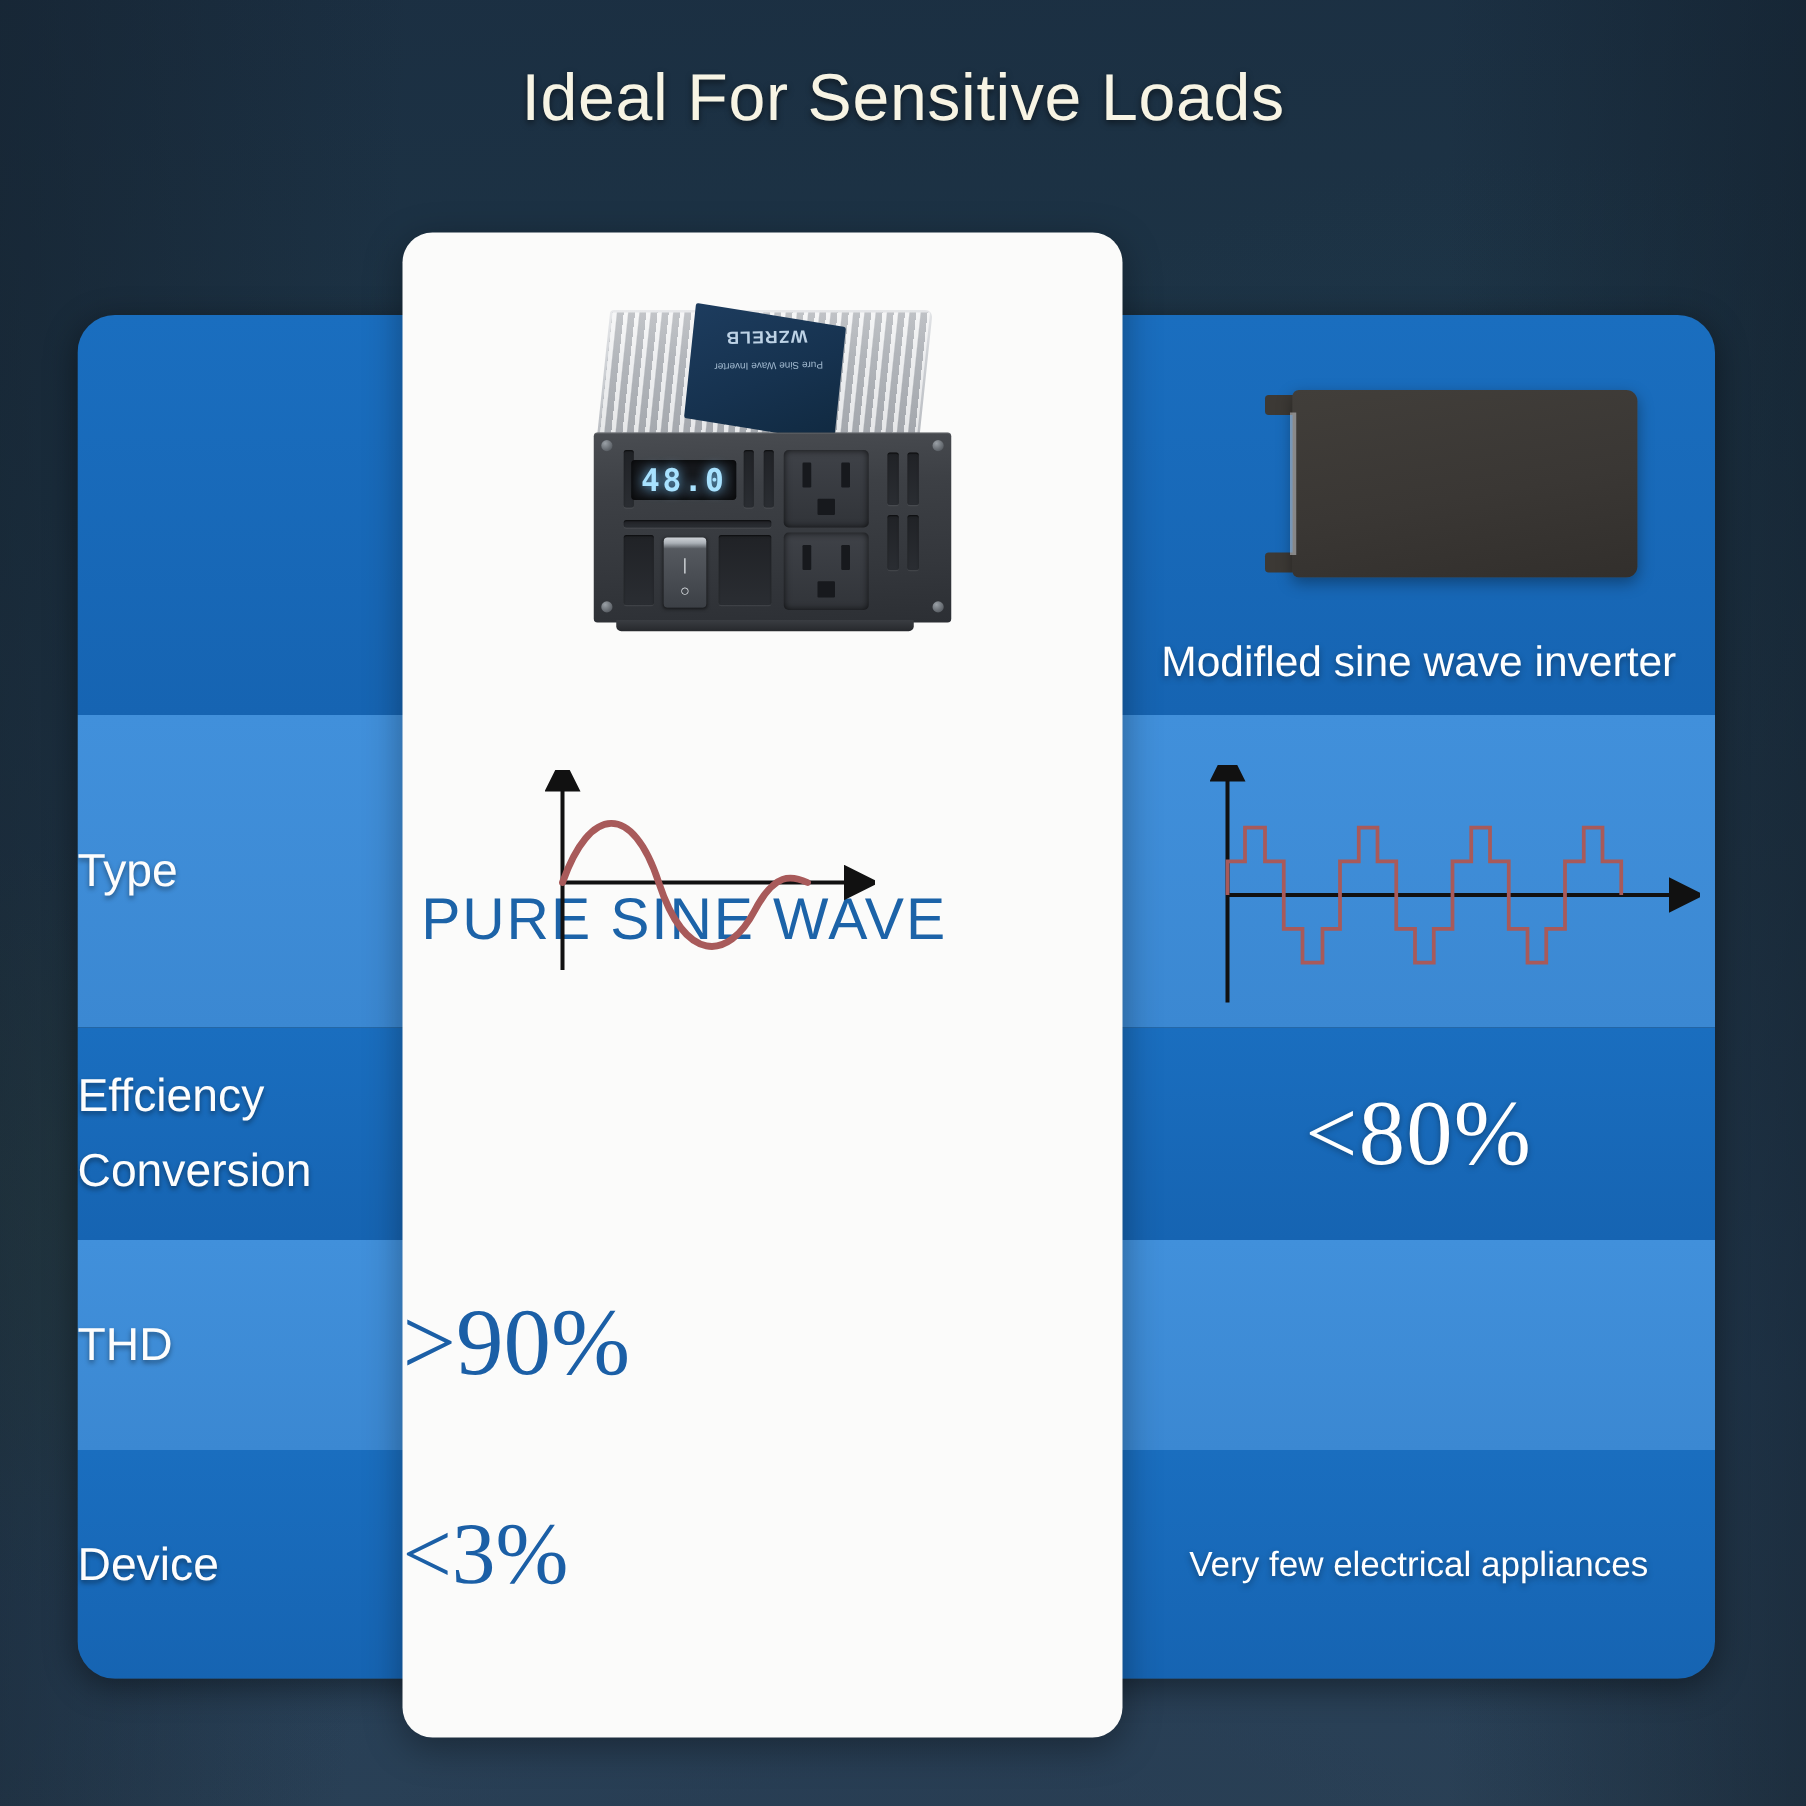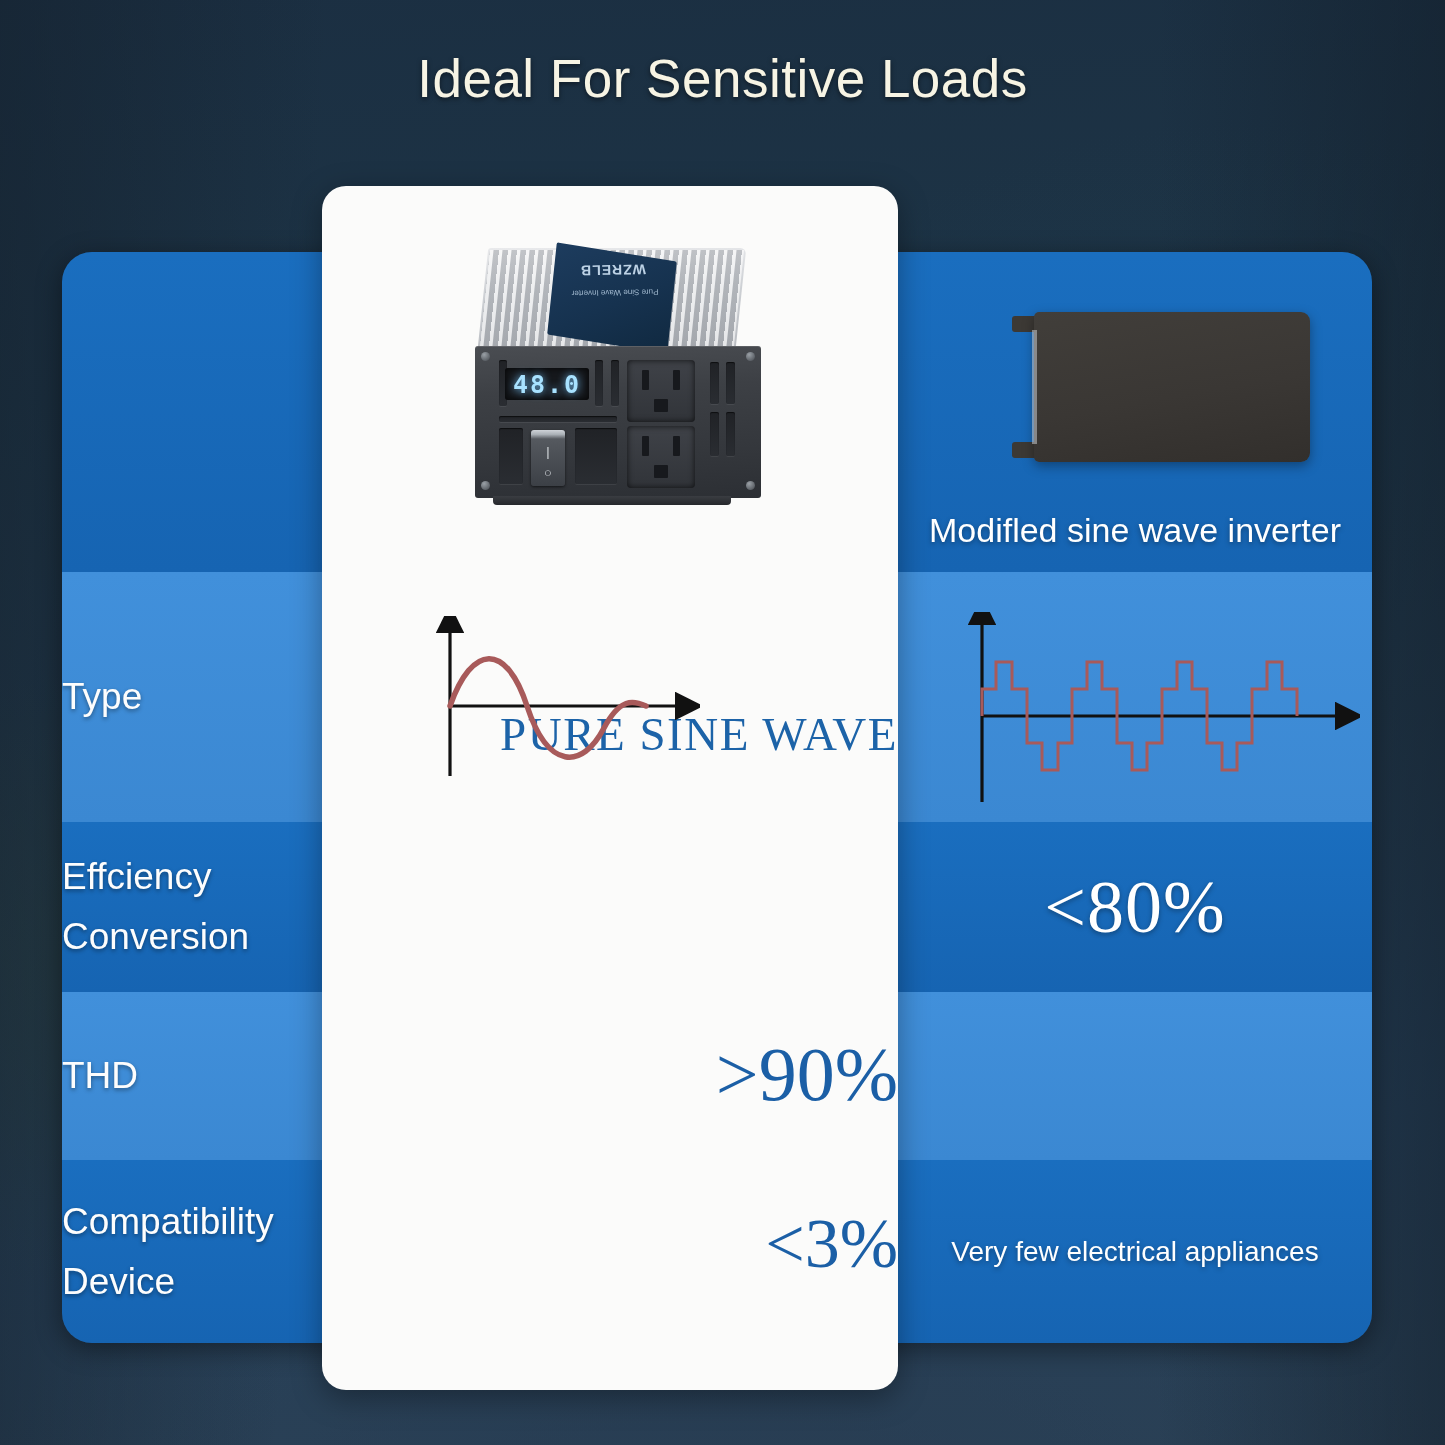--- a/index.html
+++ b/index.html
@@ -64,26 +64,26 @@
   .cell-right.head{font-size:34px;align-items:flex-end;padding-bottom:22px;box-sizing:border-box;}
 
   
   #card{
     position:absolute;left:322px;top:186px;width:576px;height:1204px;
     background:#fbfbfa;border-radius:24px;
     box-shadow:0 8px 30px rgba(0,0,0,.35);
     overflow:hidden;
   }
   #card-title{
-    position:absolute;left:0;right:0;top:521px;text-align:right;
-    font-family:Liberation Serif, serif;
+    position:absolute;left:0;right:0;top:521px;text-align:left;
+    font-family:Liberation Sans, sans-serif;
     font-size:47px;color:#1c63a8;letter-spacing:1.5px;margin-left:15px;
   }
   .card-val{
-    position:absolute;left:0;right:0;text-align:right;
+    position:absolute;left:0;right:0;text-align:left;
     font-family:"Liberation Serif",serif;color:#1b5fa6;
   }
   #val-eff{top:845px;font-size:76px;}
   #val-thd{top:1018px;font-size:70px;}
   #val-cmp{top:1196px;font-size:76px;}
 
   
   #inverter{position:absolute;left:145px;top:62px;width:290px;height:260px;}
   .inv-top{
     position:absolute;left:16px;top:0;width:258px;height:100px;
@@ -211,21 +211,20 @@
 
   <div class="row light" style="top:740px;height:168px;">
     <div class="cell-label">
       <span>THD</span>
     </div>
     <div class="cell-mid"></div>
   </div>
 
   <div class="row dark" style="top:908px;height:183px;">
     <div class="cell-label">
-      <span>Compatibility</span>
       <span>Device</span>
     </div>
     <div class="cell-mid"></div>
     <div class="cell-right txt">Very few electrical appliances</div>
   </div>
 </div>
 
 <div id="mod-inv">
   <div id="mod-notch-t"></div>
   <div id="mod-notch-b"></div>

